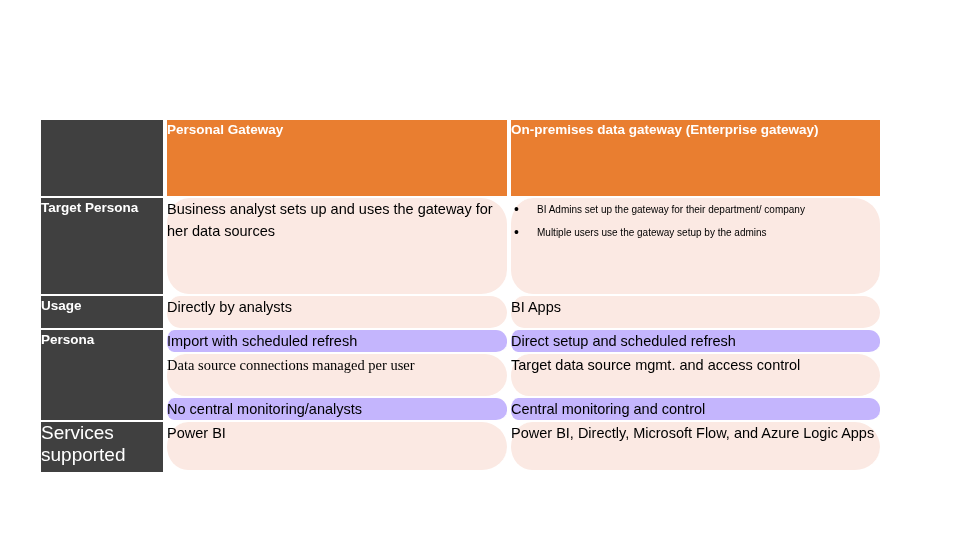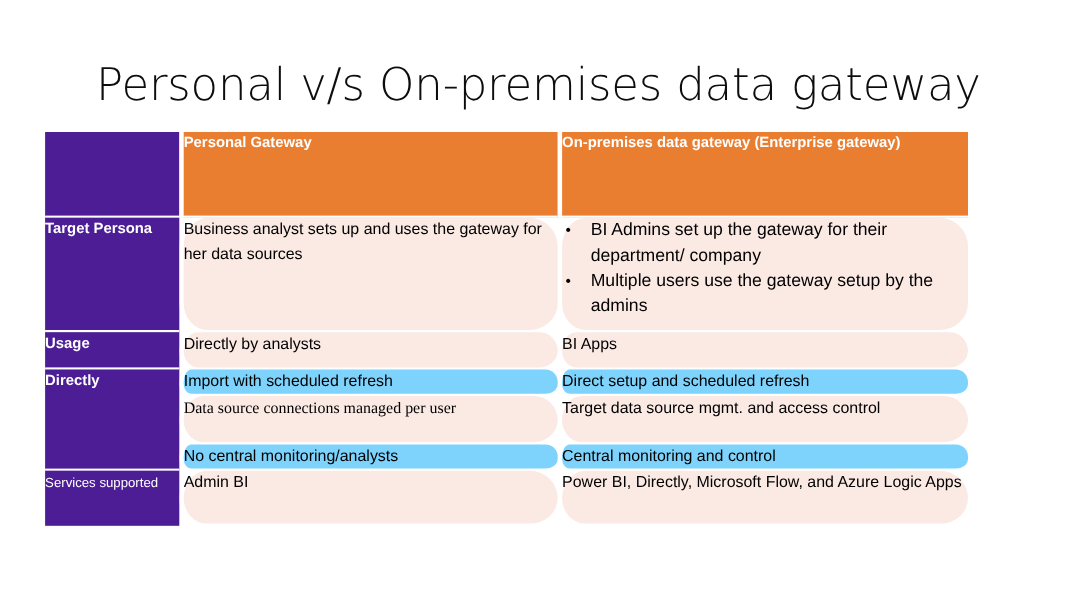--- a/index.html
+++ b/index.html
@@ -54,31 +54,31 @@
     margin-top: 40px;
   }
 
   
   .col-label  { width: 122px; }
   .col-mid    { width: 344px; }
   .col-right  { width: 373px; }
 
   
   .lbl-cell {
-    background: #4c1d95;
+    background: #404040;
     color: #ffffff;
     padding: 11px 0 6px 6px;
     font-size: 13.5px;
     line-height: 19px;
     font-weight: bold;
     border-bottom: 2px solid #ffffff;
   }
   .lbl-cell.plain {
     font-weight: normal;
-    font-size: 12px;
+    font-size: 19px;
     line-height: 22px;
   }
   .lbl-cell.blank { padding: 0; }
   .lbl-cell.nobb { border-bottom: 0; }
 
   
   .hdr-cell {
     background: #E97E30;
     color: #ffffff;
     font-weight: bold;
@@ -92,51 +92,50 @@
   
   .data-cell {
     font-size: 14.5px;
     line-height: 22px;
     color: #000000;
     padding: 8px 10px 8px 12px;
     border-left: 4px solid #ffffff;
     border-bottom: 2px solid #ffffff;
   }
   .tone-light { background: #FBE9E3; border-radius: 26px; }
-  .tone-dark  { background: #7dd3fc; border-radius: 11px; }
+  .tone-dark  { background: #c4b5fd; border-radius: 11px; }
 
   .data-cell.tall { padding-bottom: 10px; }
 
   
   ul.bullets {
     margin: 0;
     padding: 0;
     list-style: none;
   }
   ul.bullets li {
     position: relative;
     padding-left: 26px;
-    font-size: 16px;
+    font-size: 10px;
     line-height: 23px;
   }
   ul.bullets li::before {
     content: "\2022";
     position: absolute;
     left: 3px;
     top: 0;
     font-size: 14px;
     line-height: 23px;
   }
 </style>
 </head>
 <body>
 
 <div class="slide">
 
-  <div class="slide-title">Personal v/s On-premises data gateway</div>
 
   <table class="cmp-table">
     <colgroup>
       <col class="col-label">
       <col class="col-mid">
       <col class="col-right">
     </colgroup>
     <tbody>
 
       <tr>
@@ -156,37 +155,37 @@
         </td>
       </tr>
 
       <tr>
         <td class="lbl-cell" style="height:32px;">Usage</td>
         <td class="data-cell tone-light">Directly by analysts</td>
         <td class="data-cell tone-light">BI Apps</td>
       </tr>
 
       <tr>
-        <td class="lbl-cell" rowspan="3">Directly</td>
+        <td class="lbl-cell" rowspan="3">Persona</td>
         <td class="data-cell tone-dark">Import with scheduled refresh</td>
         <td class="data-cell tone-dark">Direct setup and scheduled refresh</td>
       </tr>
 
       <tr>
         <td class="data-cell tone-light" style="height:42px;font-family:Liberation Serif, serif;">Data source connections managed per user</td>
         <td class="data-cell tone-light">Target data source mgmt. and access control</td>
       </tr>
 
       <tr>
         <td class="data-cell tone-dark">No central monitoring/analysts</td>
         <td class="data-cell tone-dark">Central monitoring and control</td>
       </tr>
 
       <tr>
         <td class="lbl-cell plain nobb" style="height:50px;">Services supported</td>
-        <td class="data-cell tone-light nobb">Admin BI</td>
+        <td class="data-cell tone-light nobb">Power BI</td>
         <td class="data-cell tone-light nobb">Power BI, Directly, Microsoft Flow, and Azure Logic Apps</td>
       </tr>
 
     </tbody>
   </table>
 
 </div>
 
 </body></html>

